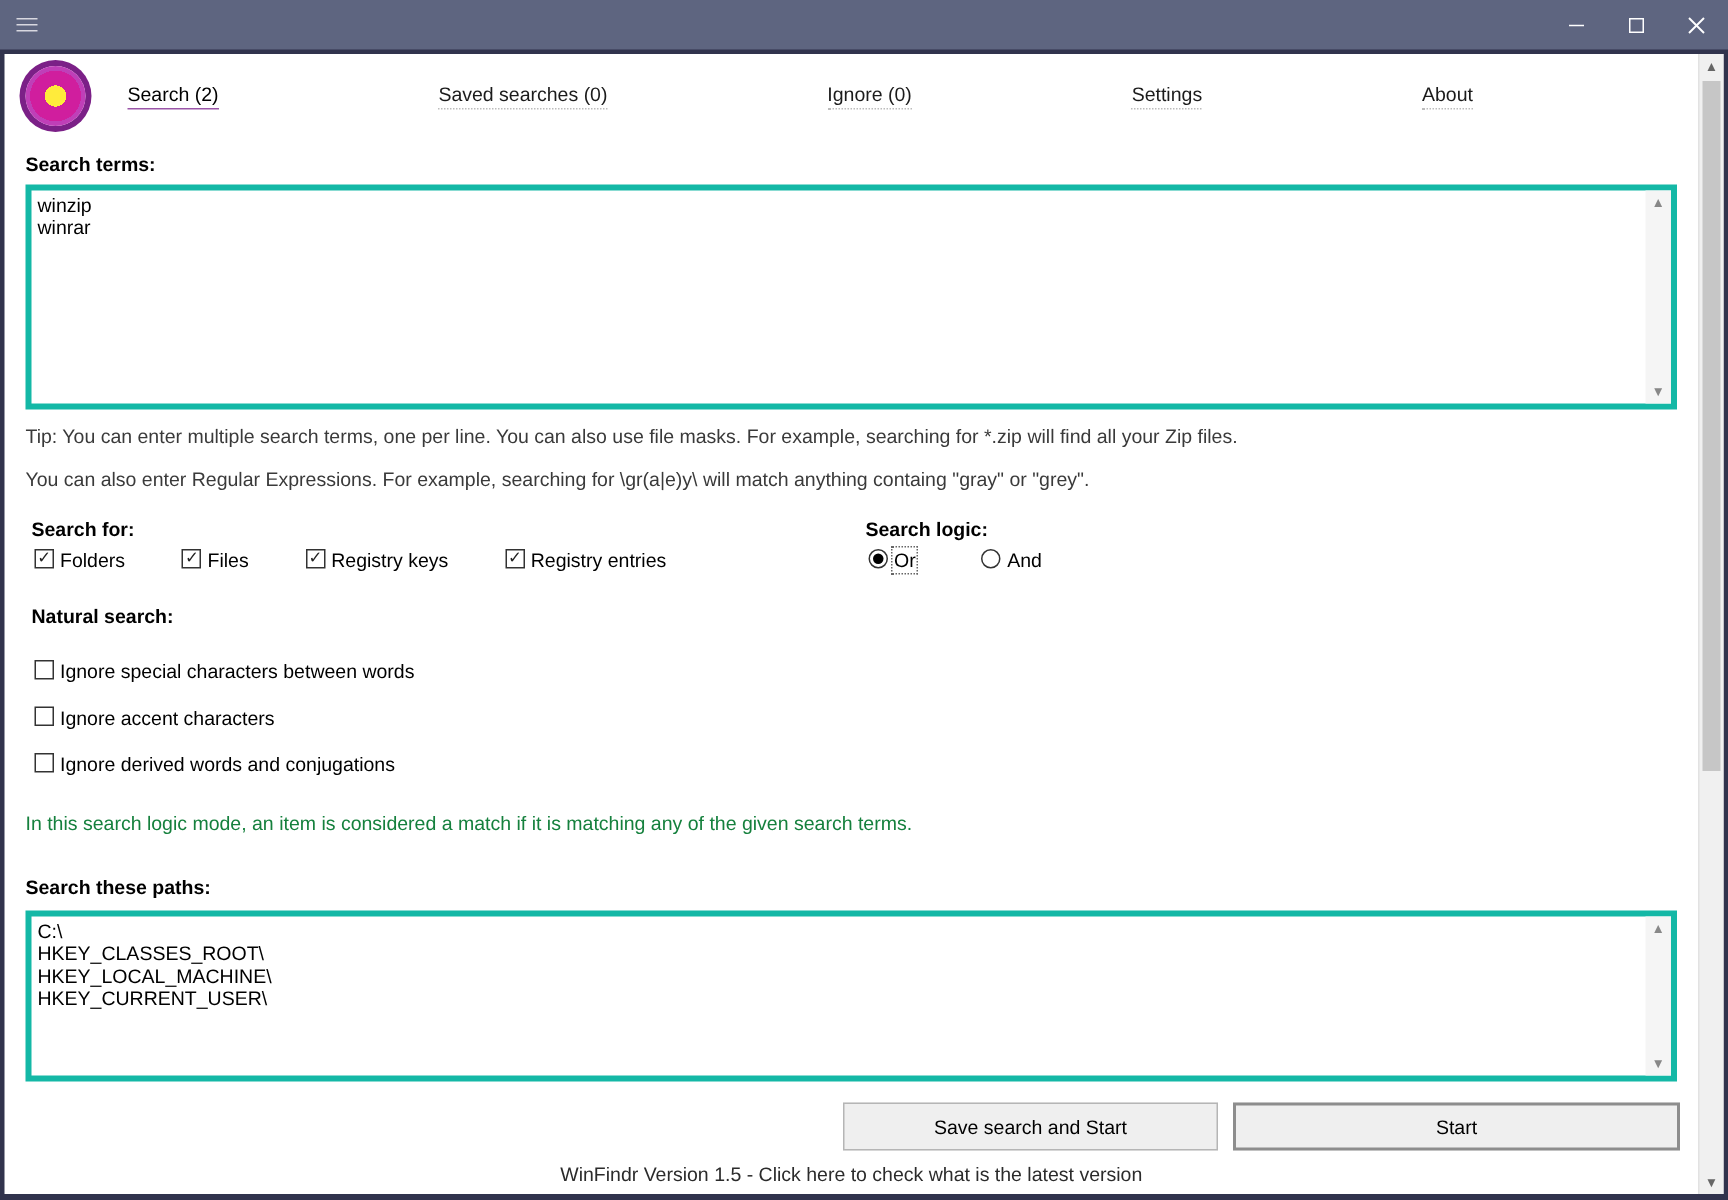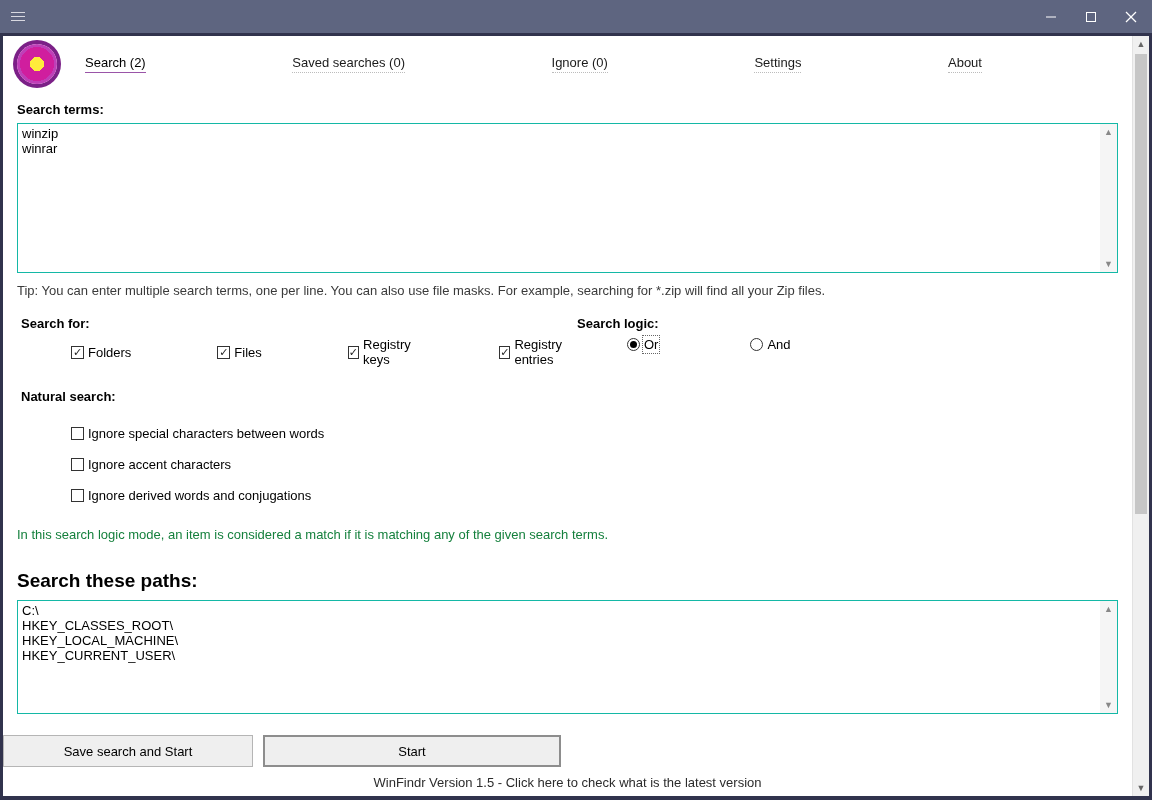--- a/index.html
+++ b/index.html
@@ -67,21 +67,21 @@
 }
 .tab.active { color:#000; border-bottom:1px solid #9a55a8; }
 .tab:not(.active) { border-bottom: 1px dotted #bcbcbc; }
 .page {
   padding: 4px 14px 0 14px;
   flex:1 1 auto;
   overflow:hidden;
 }
 .label-bold { font-weight:700; font-size:13px; margin:6px 0 6px 0; }
 .textarea {
-  border:1px solid #14b8a6;
+  border:4px solid #14b8a6;
   width:100%;
   font-family: "Segoe UI", Tahoma, sans-serif;
   font-size:13px;
   padding: 2px 4px;
   resize:none;
   position:relative;
 }
 .ta-terms { height: 150px; }
 .ta-paths { height: 114px; }
 .inner-sb { position:absolute; right:0; top:0; bottom:0; width:17px; background:#f5f5f5;}
@@ -90,37 +90,37 @@
 .inner-sb .arrow.down { bottom:0;}
 .hint { color:#3a3a3a; font-size:13px; margin-top:10px;}
 .hint2 { color:#3a3a3a; font-size:13px; margin-top:14px; }
 
 .row-section { display:flex; margin-top:18px; }
 .col-left { flex: 0 0 556px; }
 .col-right { flex: 1 1 auto; }
 .sec-title { font-weight:700; margin-bottom:6px; padding-left:4px;}
 .check-row { display:flex; gap:38px; padding-left:6px; }
 .radio-row { display:flex; gap:44px; padding-left:6px; align-items:center;}
-.chk, .rdo { display:flex; align-items:center; gap:4px; cursor:pointer; font-size:13px;margin-left:48px;}
+.chk, .rdo { display:flex; align-items:flex-start; gap:4px; cursor:pointer; font-size:13px;}
 .chk .box { width:13px; height:13px; border:1px solid #333; display:flex; align-items:center; justify-content:center;}
 .chk .box.checked::after { content:"✓"; font-size:11px; line-height:11px; color:#222; }
 .rdo .circ { width:13px; height:13px; border:1px solid #333; border-radius:50%; display:flex; align-items:center; justify-content:center;}
 .rdo .circ.sel::after { content:""; width:7px; height:7px; background:#000; border-radius:50%;}
 .focus-dotted { outline:1px dotted #666; outline-offset:1px; }
 
 .natural { margin-top:22px; padding-left:4px;}
 .natural .sec-title { margin-bottom:22px; padding-left:0;}
 .nat-list { display:flex; flex-direction:column; gap:16px; padding-left:2px;}
 
 .logic-note { color:#15803d; margin-top:24px; font-size:13px; }
 
-.paths-label { font-weight:700; margin-top:28px; margin-bottom:8px; font-size:19px;}
+.paths-label { font-weight:700; margin-top:28px; margin-bottom:8px; font-size:13px;}
 
 .footer-btns {
-  display:flex; justify-content:flex-start; gap:10px;
+  display:flex; justify-content:flex-end; gap:10px;
   padding: 7px 12px 4px 0;
 }
 .btn {
   width:250px; height:32px;
   background:#efefef;
   border:1px solid #b5b5b5;
   display:flex; align-items:center; justify-content:center;
   cursor:pointer;
   font-size:13px;
 }
@@ -181,20 +181,21 @@
         <div class="textarea ta-terms">
           <span class="textarea-content">winzip
 winrar</span>
           <div class="inner-sb">
             <div class="arrow up">▲</div>
             <div class="arrow down">▼</div>
           </div>
         </div>
       </div>
       <div class="hint">Tip: You can enter multiple search terms, one per line. You can also use file masks. For example, searching for *.zip will find all your Zip files.</div>
+      <div class="hint2">You can also enter Regular Expressions. For example, searching for \gr(a|e)y\ will match anything containg "gray" or "grey".</div>
 
       <div class="row-section">
         <div class="col-left">
           <div class="sec-title">Search for:</div>
           <div class="check-row">
             <label class="chk">
                 <span class="box checked"></span>
                 <span>Folders</span>
               </label>
             <label class="chk">

